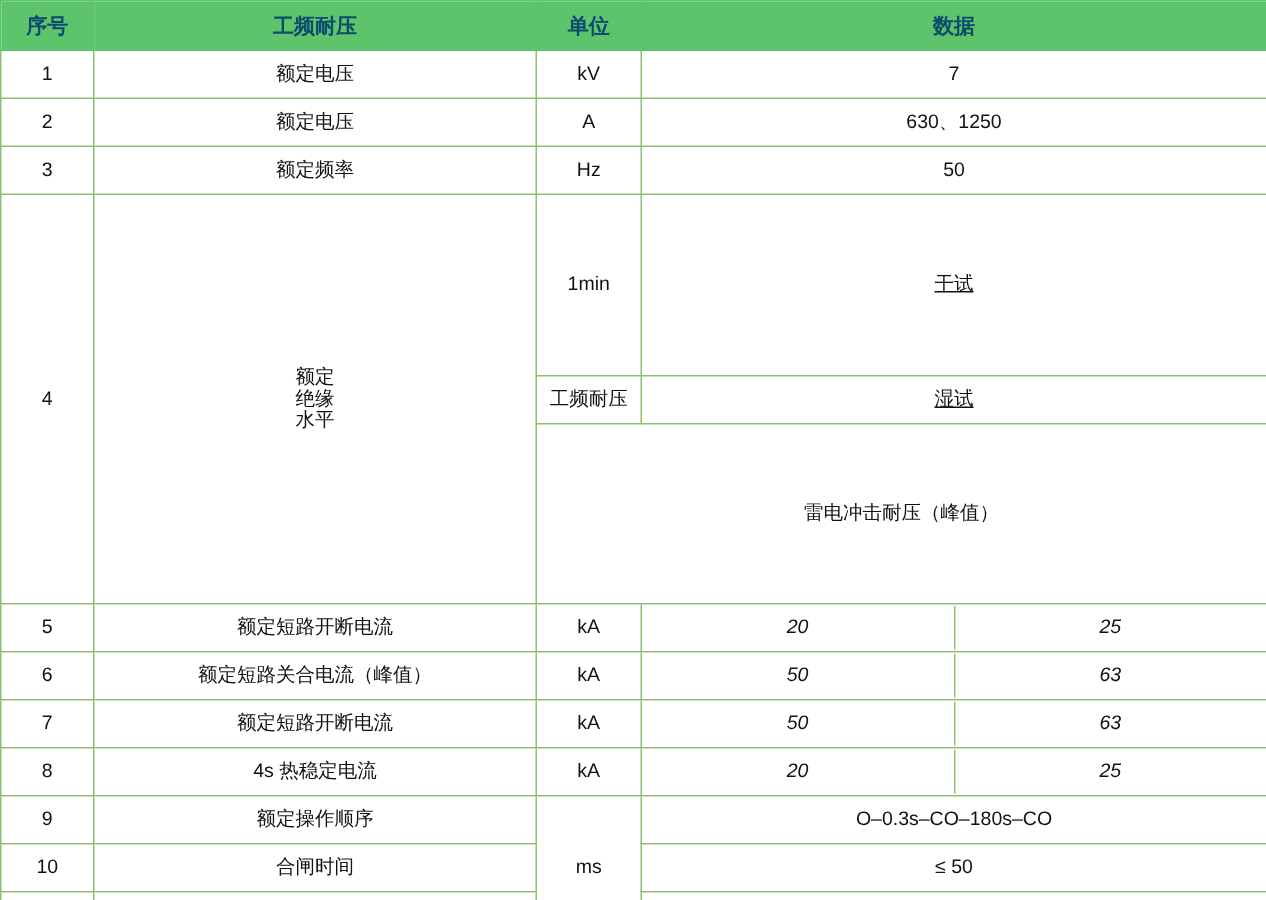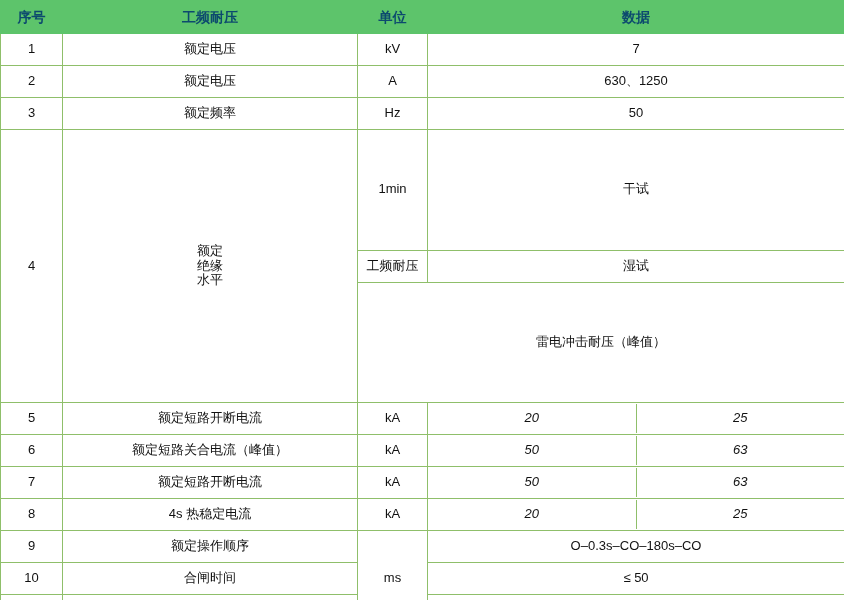--- a/index.html
+++ b/index.html
@@ -37,21 +37,21 @@
     height: 32px;
     border: 1px solid #5dc46b;
     margin-top: 24px;
   }
   .col-idx { width: 62px; }
   .col-name { width: 295px; }
   .col-unit { width: 70px; }
   .col-data { width: 417px; }
   .cell-sub-a { width: 66px; }
   .cell-sub-b { width: 150px; }
-  .cell-sub-c { width: 79px; }
+  .cell-sub-c { width: 79px; text-decoration: underline; }
   .vert-label {
     font-size: 13px;
     line-height: 1.35;
   }
   .dual-left, .dual-right { width: 50%; font-style: italic; }
 </style>
 </head>
 <body>
 
 <table id="spec-table">

